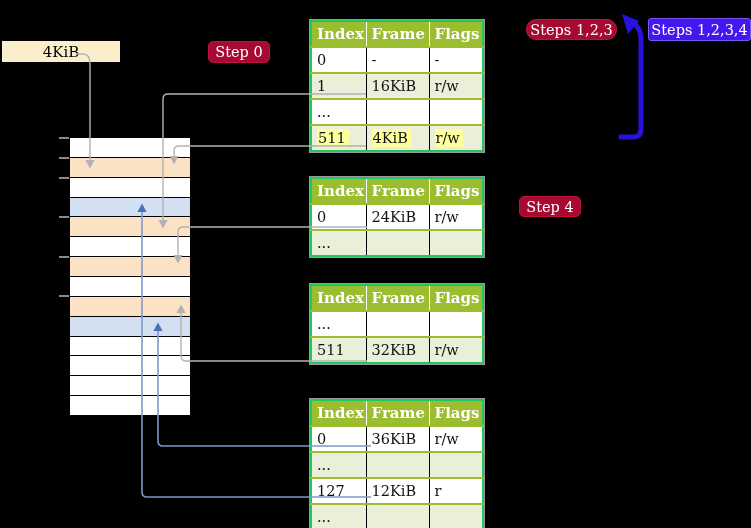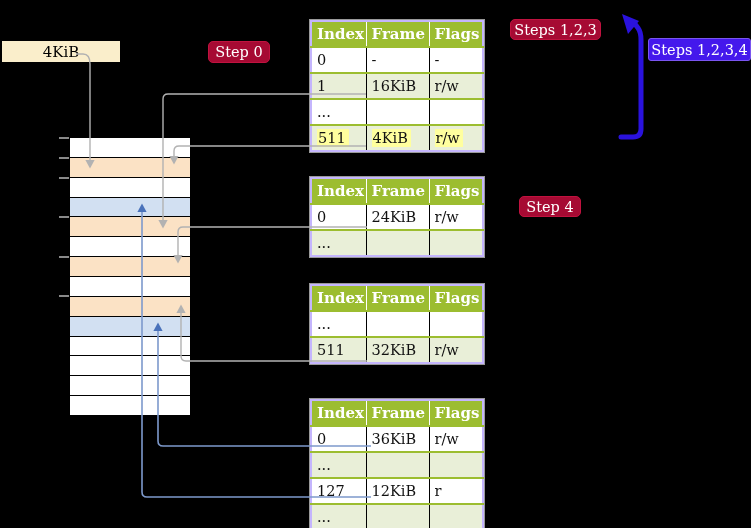--- a/index.html
+++ b/index.html
@@ -13,41 +13,41 @@
     background:#faeecb; color:#000; font-size:15px;
     display:flex; align-items:center; justify-content:center;
   }
   
   .step{
     position:absolute; color:#fff; font-size:14.5px;
     display:flex; align-items:center; justify-content:center;
     white-space:nowrap;
   }
   .step.red{ background:#a60a33; border:1px solid #c0123f; border-radius:5px; }
-  .step.blue{ background:#4418ec; border:1px solid #7a55f0; border-radius:3px;margin-top:20px; }
+  .step.blue{ background:#4418ec; border:1px solid #7a55f0; border-radius:3px; }
   #lbl-step0   { left:188px; top:41px;  width:60px;  height:20px;margin-left:20px; }
-  #lbl-steps123{ left:510px; top:19px;  width:89px;  height:19px; }
+  #lbl-steps123{ left:526px; top:19px;  width:89px;  height:19px;border-radius:10px; }
   #lbl-steps1234{ left:648px; top:18px; width:101px; height:21px; }
   #lbl-step4   { left:519px; top:157px; width:60px;  height:19px;margin-top:39px; }
   
   .stack{
     position:absolute; left:70px; top:138px; width:120px; height:277px;
     display:flex; flex-direction:column; outline:1px solid #000;
   }
   .srow{ flex:1 1 0; border-bottom:1px solid #000; }
   .srow:last-child{ border-bottom:none; }
   .srow.white{ background:#ffffff; }
   .srow.peach{ background:#fbe2c5; }
   .srow.blue { background:#d2e0f2; }
   .tick{ position:absolute; left:59px; width:10px; height:2px; background:#8a8a8a; }
   
   .ptable{
     position:absolute; left:310px; width:172px;
     border-collapse:collapse; background:#fff;
-    border:2px solid #c4b5fd; outline:1px solid #9a9a9a;
+    border:2px solid #22c55e; outline:1px solid #9a9a9a;
     table-layout:fixed;
   }
   .ptable th{
     background:#9cbd30; color:#fff; font-weight:bold; font-size:15px;
     text-align:left; height:26px; padding:0 0 0 5px; box-sizing:border-box;
   }
   .ptable th + th{ border-left:1px solid #ffffff; }
   .ptable td{
     font-size:14.5px; color:#111; height:26px; padding:0 0 0 5px;
     box-sizing:border-box; border-top:2px solid #9cbd30; vertical-align:middle;

